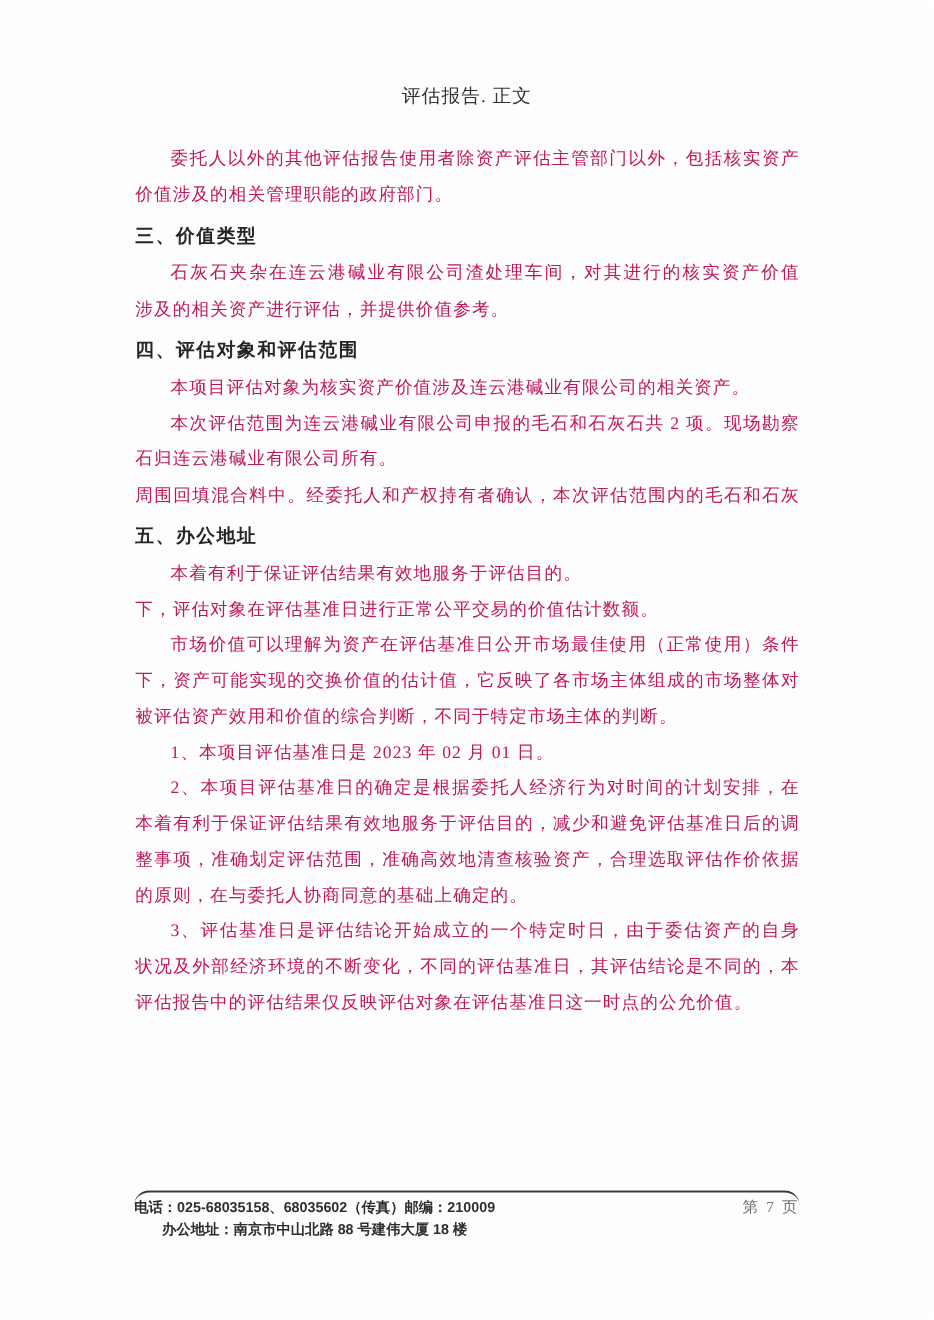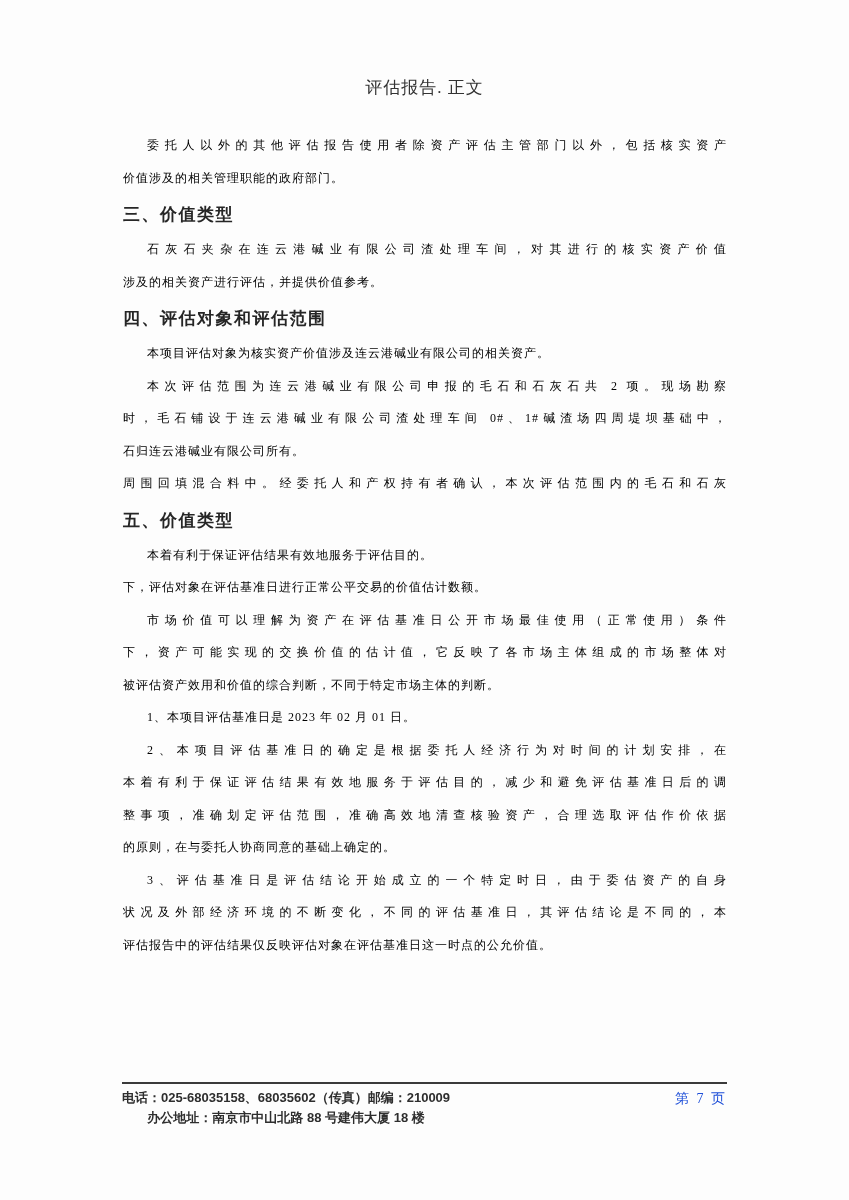--- a/index.html
+++ b/index.html
@@ -1,15 +1,15 @@
 <!DOCTYPE html>
 <html><head>
 <meta charset="utf-8">
 <style>
-  * { margin: 0; padding: 0; box-sizing: border-box; }
+  * { margin: 0; padding: 0; box-sizing: border-box; border-radius: 14px; }
   html, body { background: #ffffff; }
   body {
     font-family: "Liberation Serif", "DejaVu Serif", serif;
     color: #3d3d3d;
   }
   .page {
     position: relative;
     width: 849px;
     height: 1200px;
     margin: 0 auto;
@@ -37,24 +37,24 @@
     font-size: 17px;
     line-height: 32px;
     letter-spacing: 1.5px;
     color: #262626;
     margin-top: 5px;
     margin-bottom: 2px;
     font-family: "Liberation Sans", "DejaVu Sans", sans-serif;
   }
   .para { margin: 0; }
   .line {
-    font-size: 12px;
+    font-size: 16px;
     line-height: 32.5px;
     letter-spacing: 1px;
-    color: #000000;
+    color: #be185d;
     white-space: nowrap;
     text-align: left;
   }
   .line.full {
     white-space: normal;
     text-align: justify;
     text-align-last: justify;
     text-justify: inter-character;
   }
   .line.first { text-indent: 2em; }
@@ -74,21 +74,21 @@
     font-family: "Liberation Sans", "DejaVu Sans", sans-serif;
     font-weight: bold;
     font-size: 13px;
     line-height: 20px;
     color: #2e2e2e;
   }
   .footer-page {
     font-family: "Liberation Serif", "DejaVu Serif", serif;
     font-size: 14px;
     line-height: 18px;
-    color: #1d4ed8;
+    color: #737373;
     letter-spacing: 2px;
     padding-top: 2px;
   }
 </style>
 </head>
 <body>
 
 <div class="page">
 
   <div class="doc-title">评估报告. 正文</div>
@@ -103,25 +103,24 @@
       <div class="para">
         <div class="line first full">石灰石夹杂在连云港碱业有限公司渣处理车间，对其进行的核实资产价值</div>
         <div class="line">涉及的相关资产进行评估，并提供价值参考。</div>
       </div>
       <div class="heading">四、评估对象和评估范围</div>
       <div class="para">
         <div class="line first">本项目评估对象为核实资产价值涉及连云港碱业有限公司的相关资产。</div>
       </div>
       <div class="para">
         <div class="line first full">本次评估范围为连云港碱业有限公司申报的毛石和石灰石共 2 项。现场勘察</div>
-        <div class="line full">时，毛石铺设于连云港碱业有限公司渣处理车间 0#、1#碱渣场四周堤坝基础中，</div>
         <div class="line">石归连云港碱业有限公司所有。</div>
         <div class="line full">周围回填混合料中。经委托人和产权持有者确认，本次评估范围内的毛石和石灰</div>
       </div>
-      <div class="heading">五、价值类型</div>
+      <div class="heading">五、办公地址</div>
       <div class="para">
         <div class="line first">本着有利于保证评估结果有效地服务于评估目的。</div>
       </div>
       <div class="para">
         <div class="line">下，评估对象在评估基准日进行正常公平交易的价值估计数额。</div>
       </div>
       <div class="para">
         <div class="line first full">市场价值可以理解为资产在评估基准日公开市场最佳使用（正常使用）条件</div>
         <div class="line full">下，资产可能实现的交换价值的估计值，它反映了各市场主体组成的市场整体对</div>
         <div class="line">被评估资产效用和价值的综合判断，不同于特定市场主体的判断。</div>

